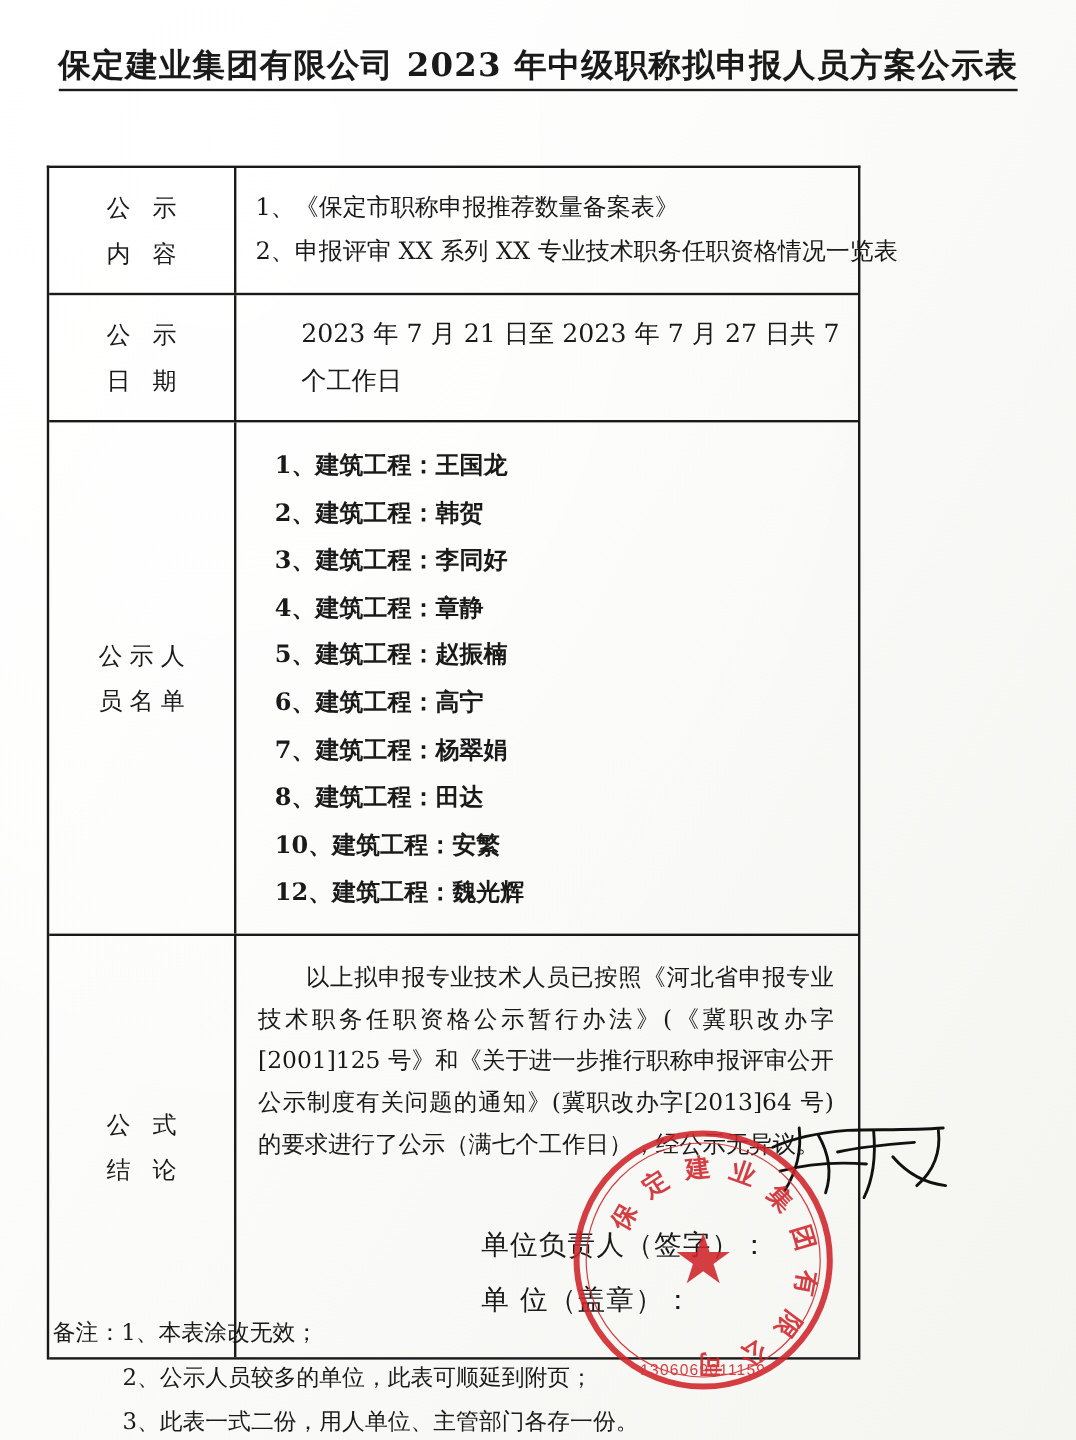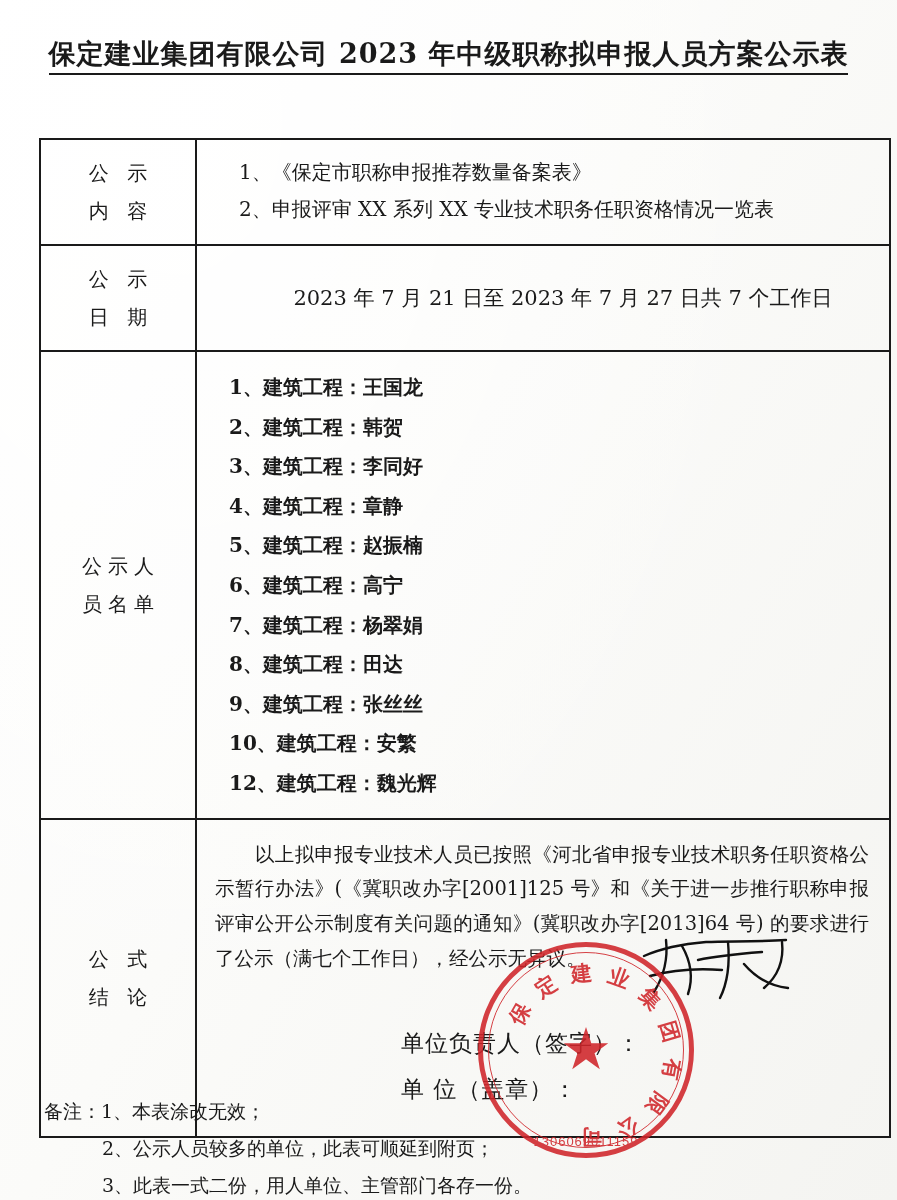--- a/index.html
+++ b/index.html
@@ -44,21 +44,21 @@
   }
   .doc-title span {
     border-bottom: 2px solid #1a1a1a;
     padding-bottom: 4px;
   }
 
   .table {
     position: absolute;
     top: 138px;
     left: 39px;
-    width: 852px;
+    width: 678px;
     border: 2px solid #1a1a1a;
     border-bottom: none;
     box-sizing: border-box;
   }
   .row {
     display: flex;
     border-bottom: 2px solid #1a1a1a;
     box-sizing: border-box;
   }
   .cell-label {
@@ -76,21 +76,21 @@
     line-height: 1.9;
   }
   .cell-body {
     flex: 1 1 auto;
     box-sizing: border-box;
     padding: 10px 14px;
     font-size: 20px;
     line-height: 1.85;
   }
 
-  .row-content .cell-body { padding: 14px 16px 16px 16px; margin-left: 26px; }
+  .row-content .cell-body { padding: 14px 16px 16px 16px; }
   .row-content .cell-body div { white-space: nowrap; }
 
   .row-date .cell-body {
     display: flex;
     align-items: center;
     justify-content: center;
     min-height: 104px;
     font-size: 21px;
     margin-left: 40px;
   }
@@ -232,21 +232,20 @@
       </div>
       <div class="cell-body">
         <div class="name-line">1、建筑工程：王国龙</div>
         <div class="name-line">2、建筑工程：韩贺</div>
         <div class="name-line">3、建筑工程：李同好</div>
         <div class="name-line">4、建筑工程：章静</div>
         <div class="name-line">5、建筑工程：赵振楠</div>
         <div class="name-line">6、建筑工程：高宁</div>
         <div class="name-line">7、建筑工程：杨翠娟</div>
         <div class="name-line">8、建筑工程：田达</div>
-        <div class="name-line">9、建筑工程：张丝丝</div>
         <div class="name-line">10、建筑工程：安繁</div>
         <div class="name-line">12、建筑工程：魏光辉</div>
       </div>
     </div>
 
     <div class="row row-conclusion">
       <div class="cell-label">
         <div>公 式</div>
         <div>结 论</div>
       </div>

